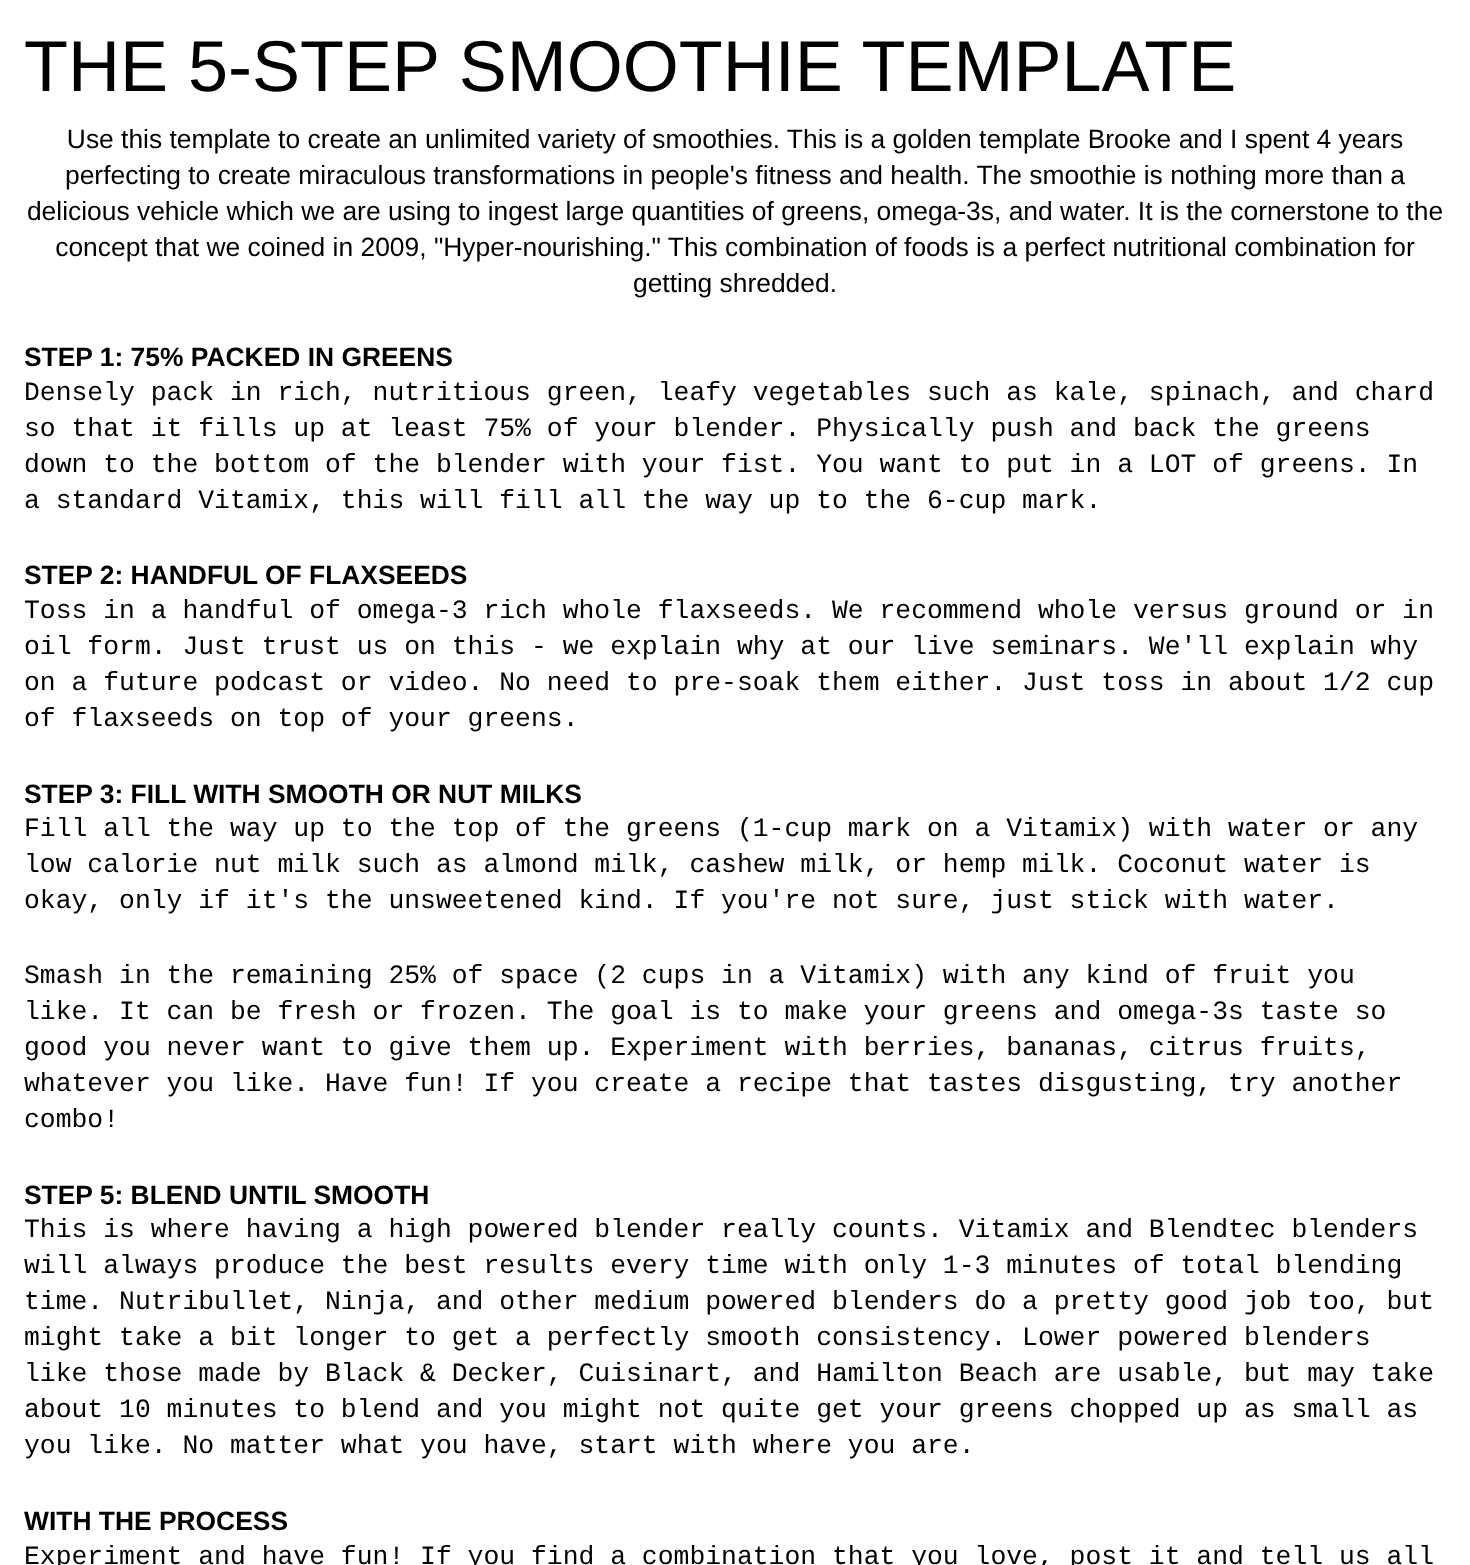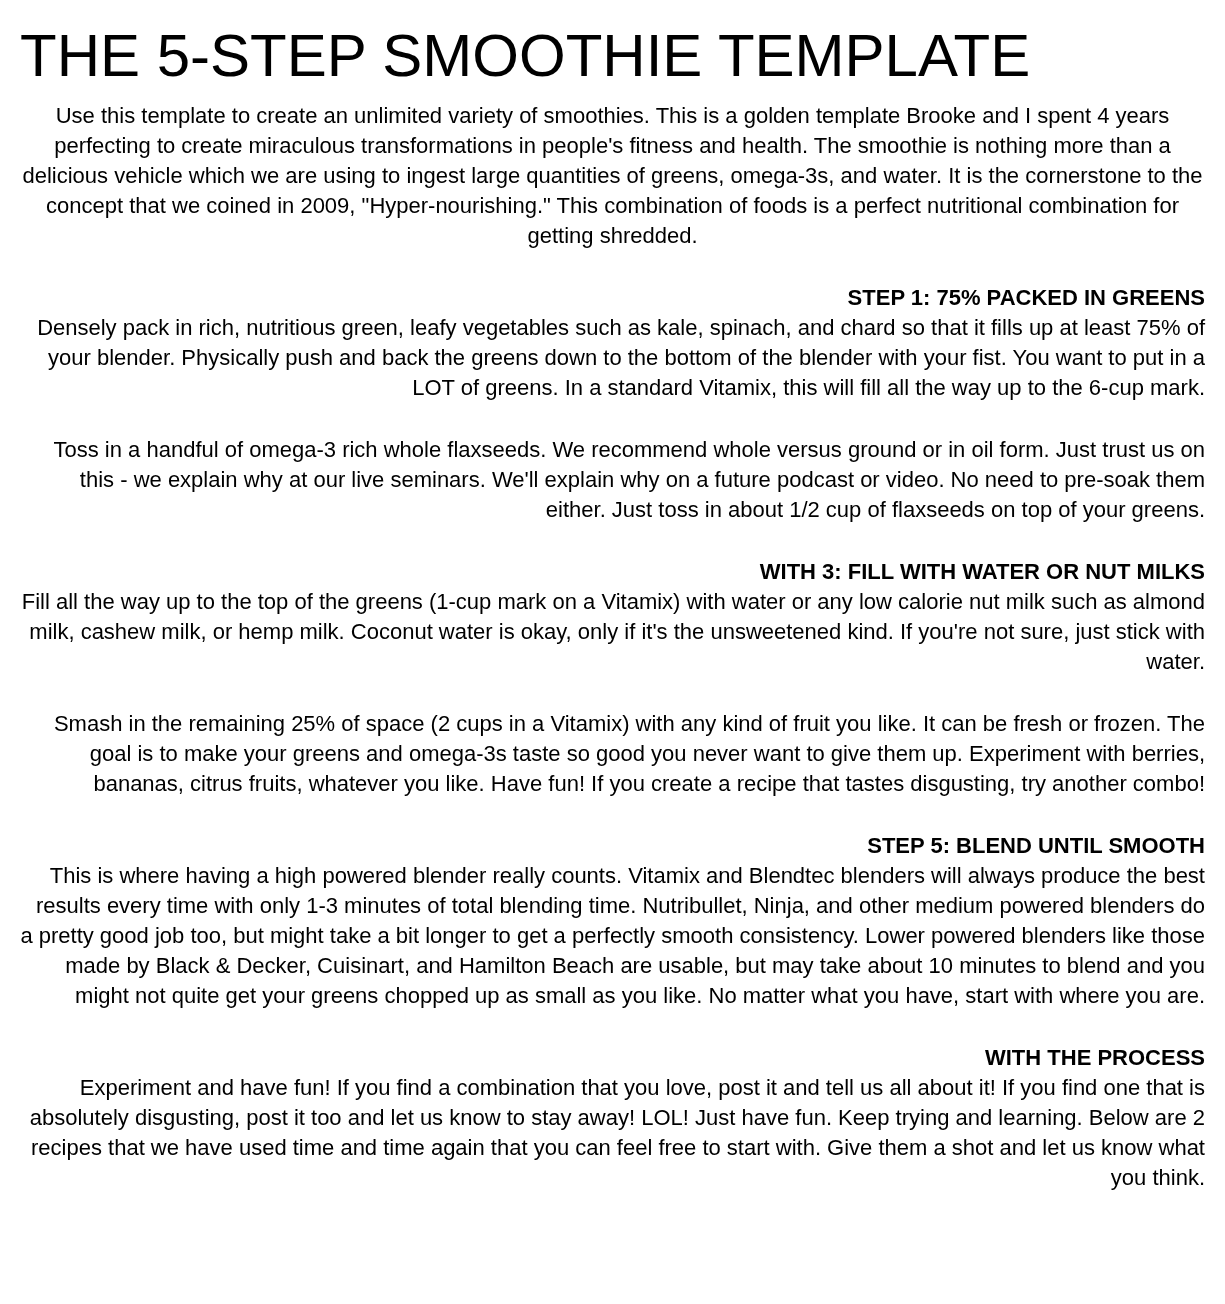--- a/index.html
+++ b/index.html
@@ -28,54 +28,55 @@
     letter-spacing: 0;
   }
   .doc-intro {
     font-size: 22px;
     line-height: 30px;
     margin: 0;
     text-align: center;
   }
   .doc-section {
     margin-top: 32px;
-    text-align: right;
   }
   .section-heading {
     font-size: 22px;
     line-height: 30px;
     font-weight: 700;
     margin: 0;
   }
   .section-body {
     font-size: 22px;
     line-height: 30px;
     margin: 0;
+    font-family: Liberation Mono, monospace;
   }
 </style>
 </head>
 <body>
 
 <div class="doc">
 
   <h1 class="doc-title">THE 5-STEP SMOOTHIE TEMPLATE</h1>
 
   <p class="doc-intro">Use this template to create an unlimited variety of smoothies. This is a golden template Brooke and I spent 4 years perfecting to create miraculous transformations in people's fitness and health. The smoothie is nothing more than a delicious vehicle which we are using to ingest large quantities of greens, omega-3s, and water. It is the cornerstone to the concept that we coined in 2009, "Hyper-nourishing." This combination of foods is a perfect nutritional combination for getting shredded.</p>
 
   <div class="doc-section">
     <p class="section-heading">STEP 1: 75% PACKED IN GREENS</p>
     <p class="section-body">Densely pack in rich, nutritious green, leafy vegetables such as kale, spinach, and chard so that it fills up at least 75% of your blender. Physically push and back the greens down to the bottom of the blender with your fist. You want to put in a LOT of greens. In a standard Vitamix, this will fill all the way up to the 6-cup mark.</p>
   </div>
 
   <div class="doc-section">
+    <p class="section-heading">STEP 2: HANDFUL OF FLAXSEEDS</p>
     <p class="section-body">Toss in a handful of omega-3 rich whole flaxseeds. We recommend whole versus ground or in oil form. Just trust us on this - we explain why at our live seminars. We'll explain why on a future podcast or video. No need to pre-soak them either. Just toss in about 1/2 cup of flaxseeds on top of your greens.</p>
   </div>
 
   <div class="doc-section">
-    <p class="section-heading">WITH 3: FILL WITH WATER OR NUT MILKS</p>
+    <p class="section-heading">STEP 3: FILL WITH SMOOTH OR NUT MILKS</p>
     <p class="section-body">Fill all the way up to the top of the greens (1-cup mark on a Vitamix) with water or any low calorie nut milk such as almond milk, cashew milk, or hemp milk. Coconut water is okay, only if it's the unsweetened kind. If you're not sure, just stick with water.</p>
   </div>
 
   <div class="doc-section">
     <p class="section-body">Smash in the remaining 25% of space (2 cups in a Vitamix) with any kind of fruit you like. It can be fresh or frozen. The goal is to make your greens and omega-3s taste so good you never want to give them up. Experiment with berries, bananas, citrus fruits, whatever you like. Have fun! If you create a recipe that tastes disgusting, try another combo!</p>
   </div>
 
   <div class="doc-section">
     <p class="section-heading">STEP 5: BLEND UNTIL SMOOTH</p>
     <p class="section-body">This is where having a high powered blender really counts. Vitamix and Blendtec blenders will always produce the best results every time with only 1-3 minutes of total blending time. Nutribullet, Ninja, and other medium powered blenders do a pretty good job too, but might take a bit longer to get a perfectly smooth consistency. Lower powered blenders like those made by Black &amp; Decker, Cuisinart, and Hamilton Beach are usable, but may take about 10 minutes to blend and you might not quite get your greens chopped up as small as you like. No matter what you have, start with where you are.</p>

